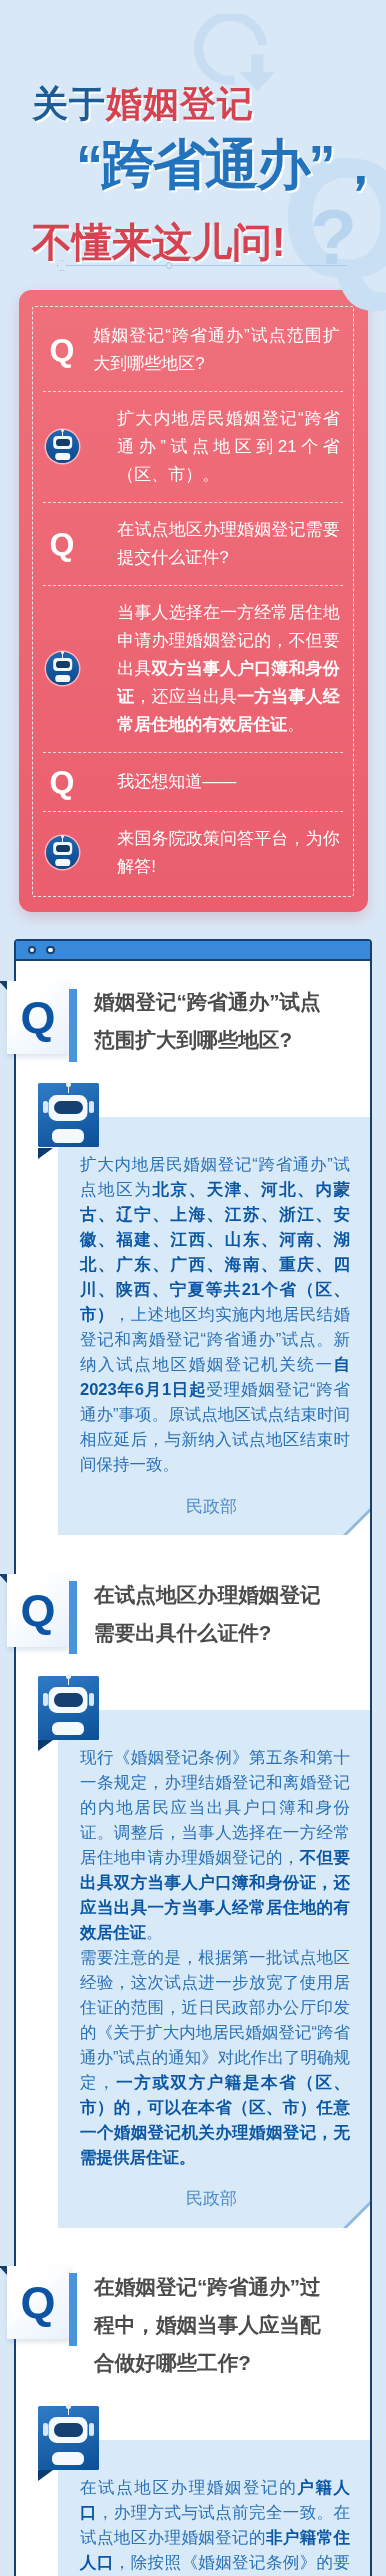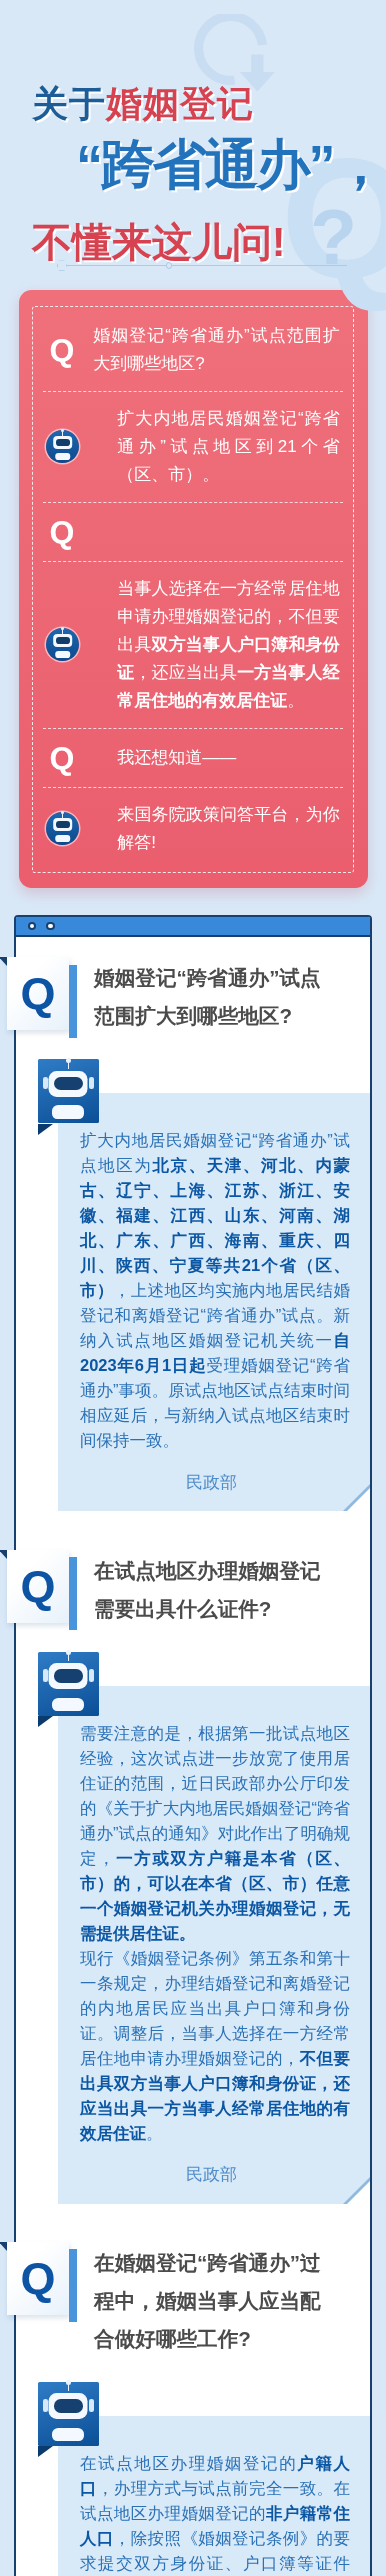--- a/index.html
+++ b/index.html
@@ -145,20 +145,23 @@
         </div>
         <div class="stext">
             <p><span>扩大内地居民婚姻登记“跨省通办”试点地区到21个省（区、市）。</span></p>
           </div>
       </div>
 
       <div class="srow">
         <div class="sicon">
             <span class="sq">Q</span>
           </div>
+        <div class="stext">
+            <p><span>在试点地区办理婚姻登记需要提交什么证件?</span></p>
+          </div>
       </div>
 
       <div class="srow">
         <div class="sicon">
           <span class="mini-bot">
               <i class="mb-ant"></i>
               <i class="mb-head">
                 <i class="mb-visor"><b></b><b></b></i>
               </i>
               <i class="mb-body"></i>
@@ -242,22 +245,22 @@
           <i class="bot-ant"></i>
             <i class="bot-head">
               <i class="bot-visor"><b></b><b></b></i>
             </i>
             <i class="bot-ear l"></i>
             <i class="bot-ear r"></i>
             <i class="bot-body"></i>
         </div>
         <div class="apanel">
           <div class="atext">
+              <p><span>现行《婚姻登记条例》第五条和第十一条规定，办理结婚登记和离婚登记的内地居民应当出具户口簿和身份证。调整后，当事人选择在一方经常居住地申请办理婚姻登记的，</span><span class="em">不但要出具双方当事人户口簿和身份证，还应当出具一方当事人经常居住地的有效居住证</span><span>。</span></p>
               <p><span>需要注意的是，根据第一批试点地区经验，这次试点进一步放宽了使用居住证的范围，近日民政部办公厅印发的《关于扩大内地居民婚姻登记“跨省通办”试点的通知》对此作出了明确规定，</span><span class="em">一方或双方户籍是本省（区、市）的，可以在本省（区、市）任意一个婚姻登记机关办理婚姻登记，无需提供居住证。</span></p>
-              <p><span>现行《婚姻登记条例》第五条和第十一条规定，办理结婚登记和离婚登记的内地居民应当出具户口簿和身份证。调整后，当事人选择在一方经常居住地申请办理婚姻登记的，</span><span class="em">不但要出具双方当事人户口簿和身份证，还应当出具一方当事人经常居住地的有效居住证</span><span>。</span></p>
             </div>
           <div class="sig">民政部</div>
         </div>
       </div>
     </article>
 
     <article class="qa">
       <div class="qrow">
         <div class="qbadge">
             <span class="qletter">Q</span>

